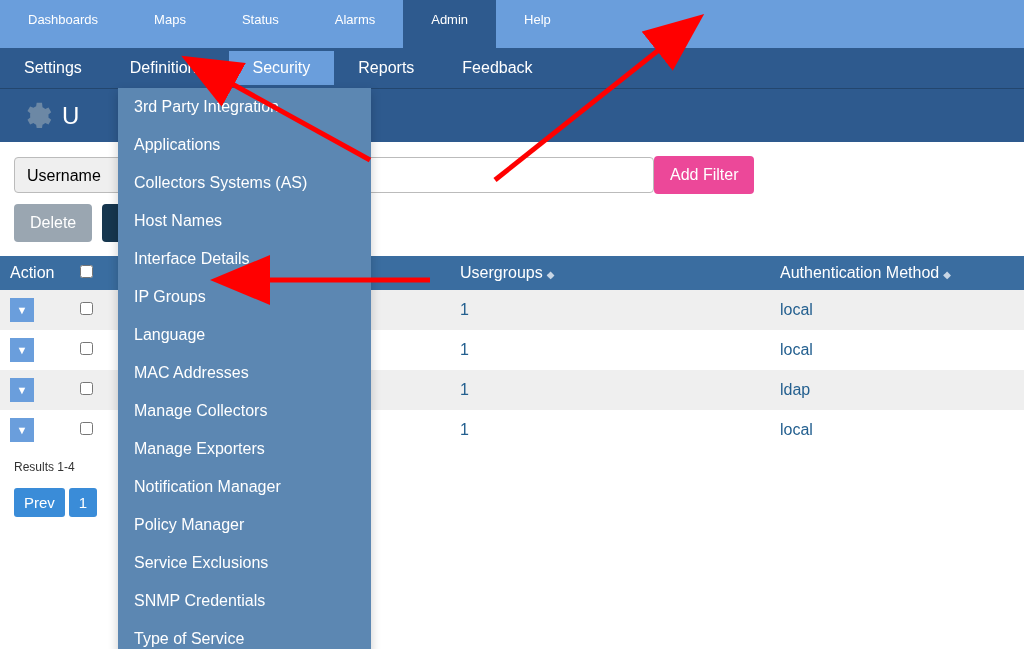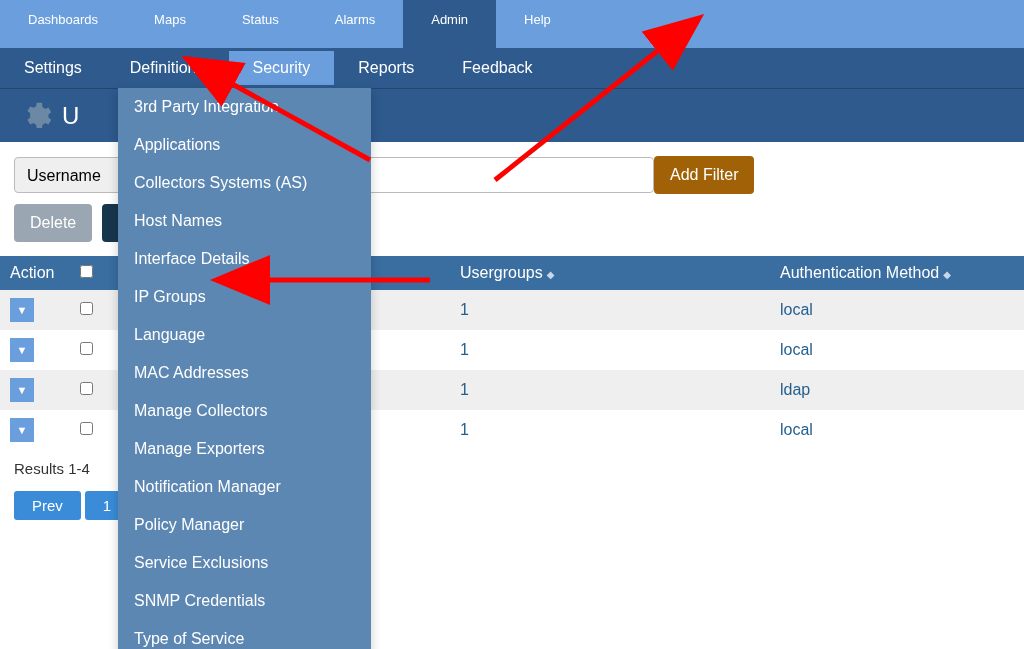--- a/index.html
+++ b/index.html
@@ -81,21 +81,21 @@
   .filters input  { flex: 0 0 500px; }
   .btn {
     height: 38px;
     border-radius: 4px;
     padding: 0 16px;
     font-size: 16px;
     border: none;
     cursor: pointer;
     color: #fff;
   }
-  .btn-add-filter { background: #a16207; }
+  .btn-add-filter { background: #ec4899; }
   
   .actions-row {
     display: flex;
     gap: 10px;
     padding: 4px 14px 14px 14px;
   }
   .btn-delete { background: #9aa6b1; }
   .btn-n      { background: #16364e; width: 40px; text-align: center; padding: 0 0 0 6px; }
   
   table {
@@ -129,31 +129,31 @@
     display: inline-flex;
     align-items: center;
     justify-content: center;
     cursor: pointer;
   }
   .action-btn span { color:#fff; font-size:11px; }
   td.usergroups, td.authmethod { color: #235f8f; }
   
   .results-footer {
     padding: 10px 14px;
-    font-size: 15px;
+    font-size: 12px;
   }
   .pagination {
     display: flex;
     gap: 4px;
     padding: 4px 14px;
   }
   .pagination .pbtn {
     background: #3a8cd8;
     color: #fff;
-    padding: 6px 18px;
+    padding: 6px 10px;
     border-radius: 3px;
     font-size: 15px;
     cursor: pointer;
   }
   
   .dropdown {
     position: absolute;
     left: 118px;
     top: 88px;
     width: 253px;

